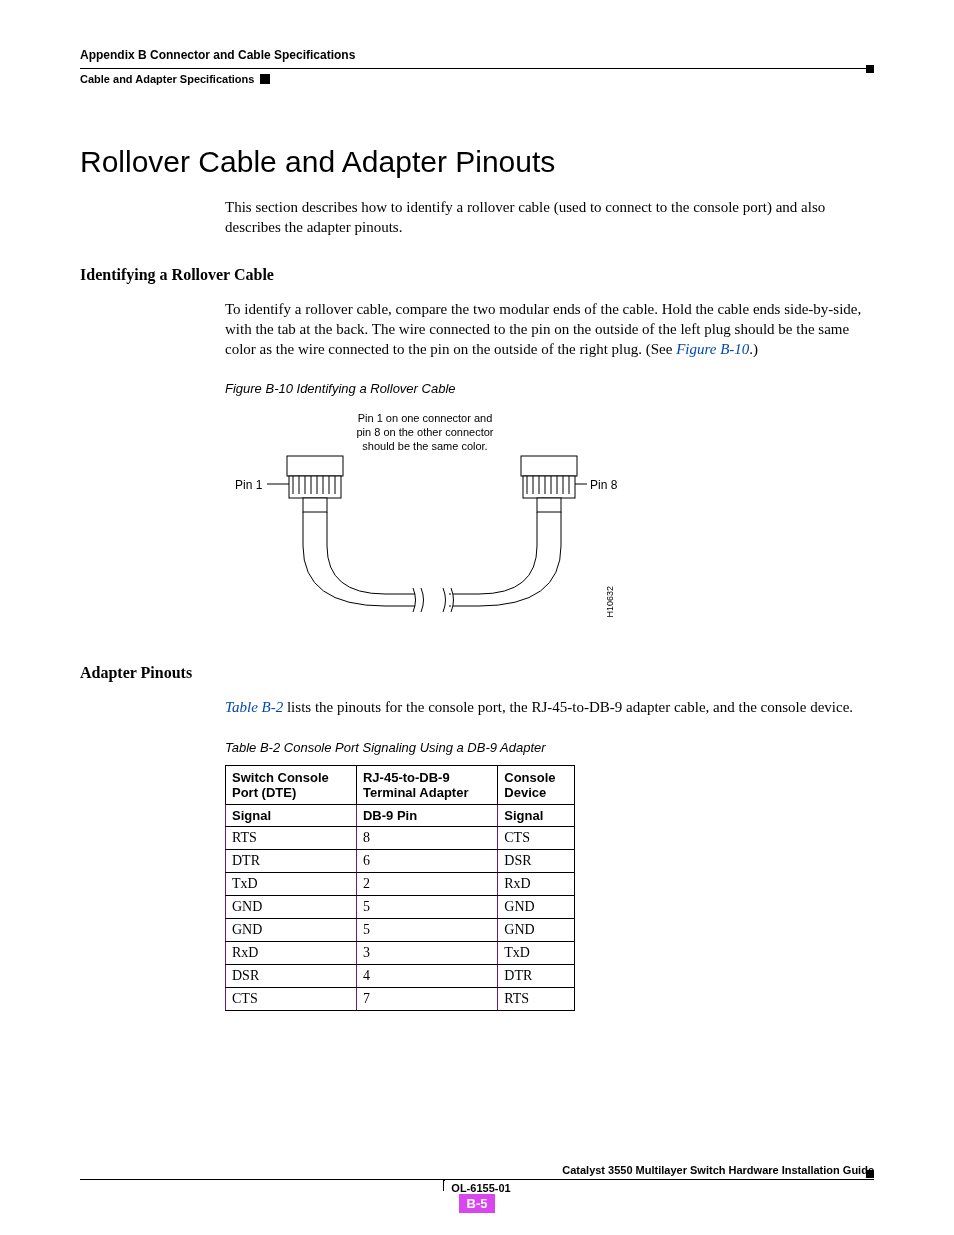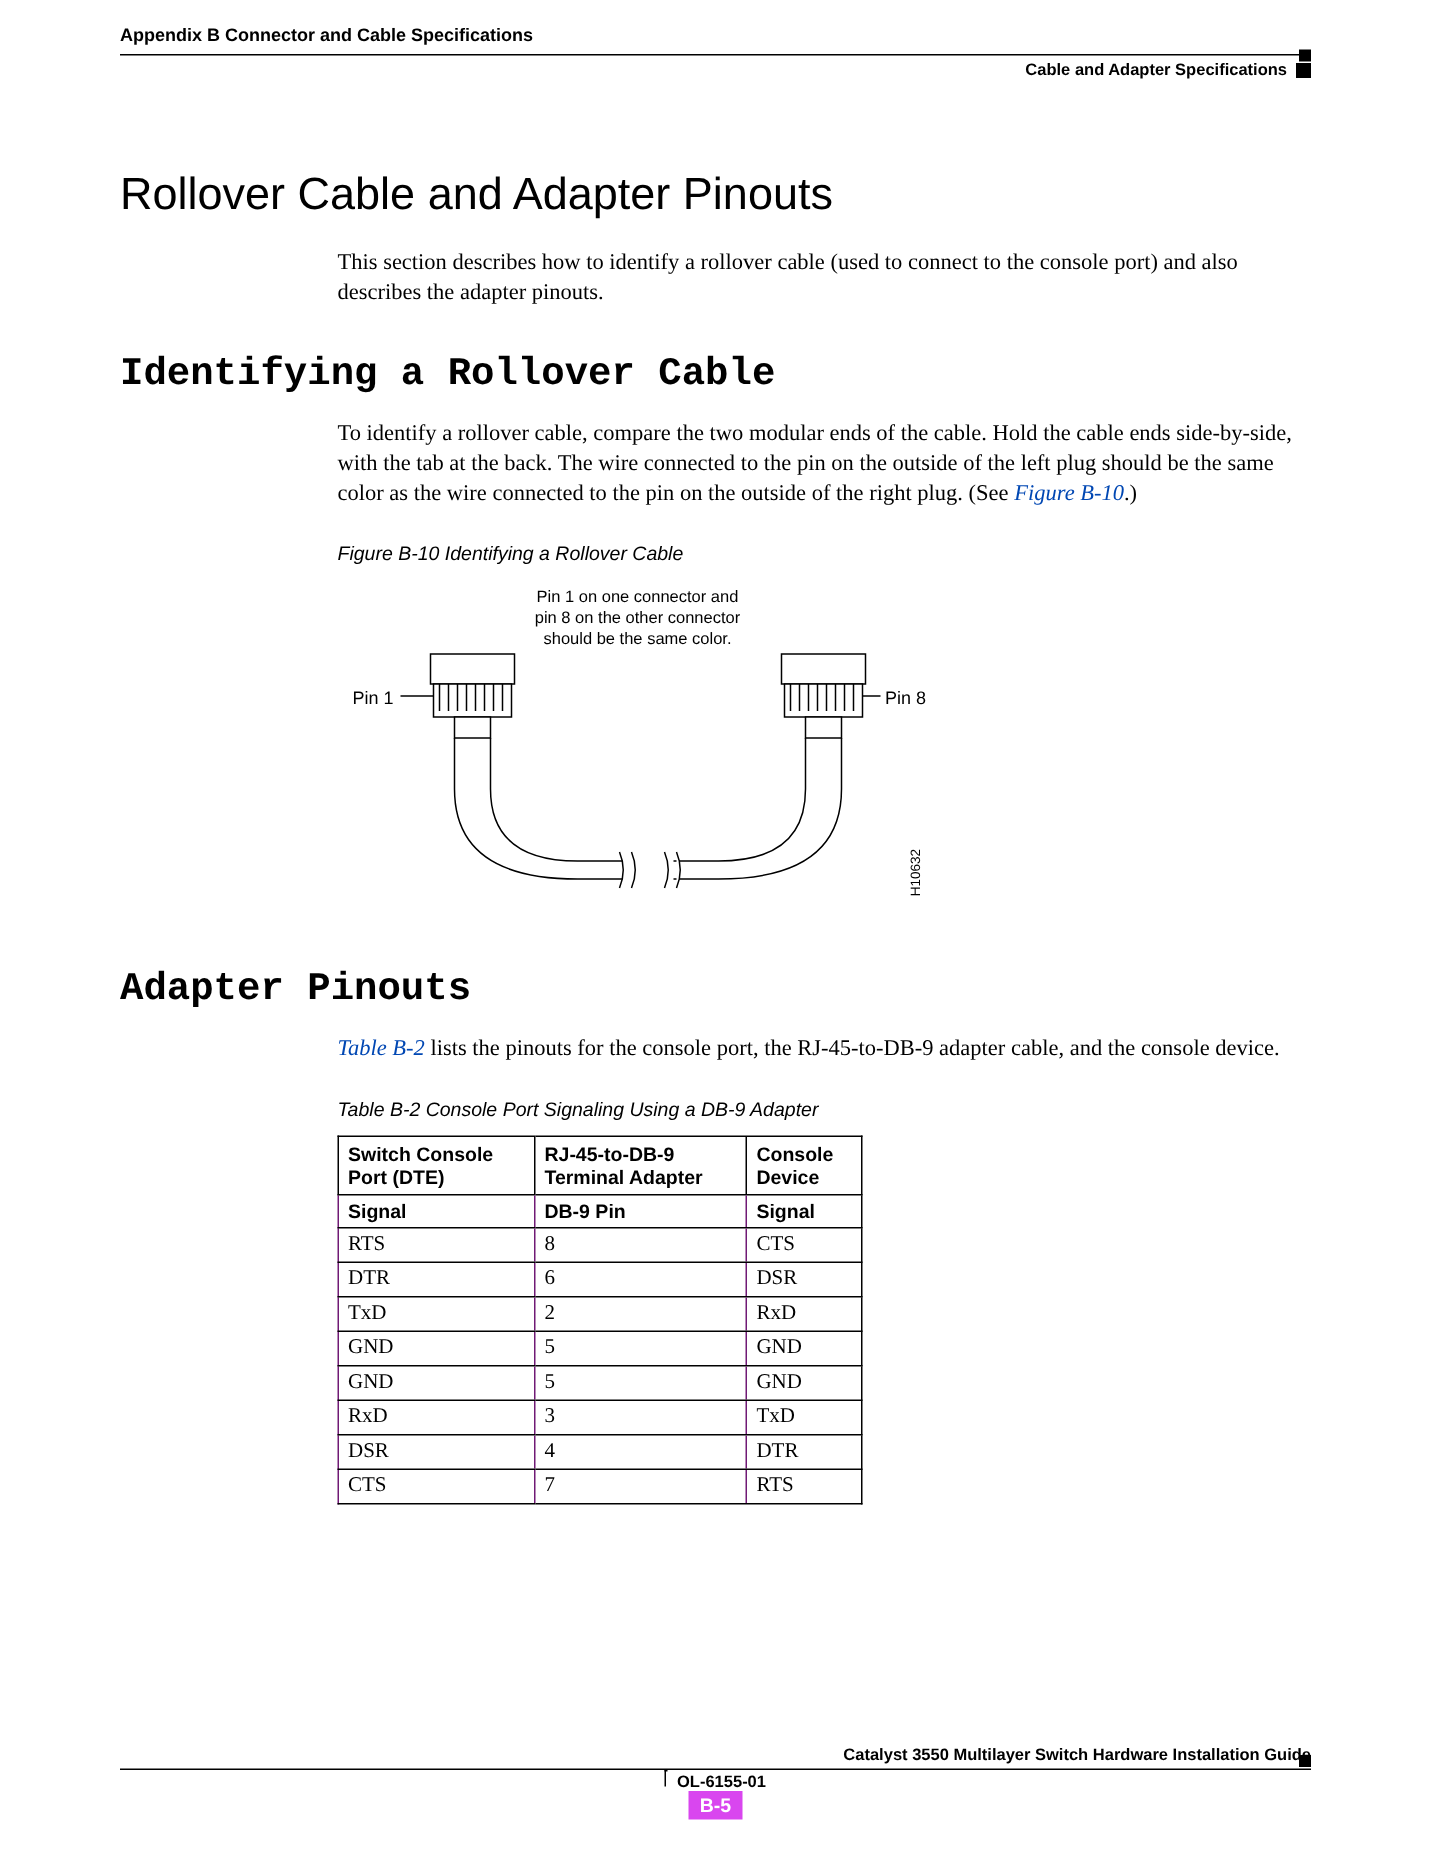--- a/index.html
+++ b/index.html
@@ -5,38 +5,38 @@
   body {
     margin: 0;
     padding: 0;
     font-family: "Times New Roman", Times, serif;
     font-size: 15px;
     color: #000;
     background: #fff;
     width: 954px;
   }
   .page {
-    padding: 16px 80px 30px 80px;
+    padding: 48px 80px 30px 80px;
     position: relative;
     box-sizing: border-box;
     min-height: 1235px;
   }
   .header-bar {
     border-top: 1px solid #000;
     margin-top: 6px;
     position: relative;
   }
   .header-row {
     font-family: Arial, Helvetica, sans-serif;
     font-weight: bold;
     font-size: 12px;
   }
   .header-left { margin-bottom: 3px; }
   .header-right {
-    text-align: right;
+    text-align: left;
     margin-top: 4px;
     font-size: 11px;
   }
   .header-right-inner {
     display: inline-flex;
     align-items: center;
     gap: 6px;
   }
   .end-square {
     width: 10px;
@@ -50,23 +50,23 @@
     font-size: 30px;
     margin: 60px 0 18px 0;
   }
   .body-text {
     margin-left: 145px;
     margin-right: 0;
     line-height: 1.35;
     margin-bottom: 10px;
   }
   h2.subhead {
-    font-family: Liberation Mono, monospace;
-    font-weight: bold;
-    font-size: 26px;
+    font-family: Liberation Serif, serif;
+    font-weight: bold;
+    font-size: 16px;
     margin: 28px 0 12px 0;
   }
   .figure-caption, .table-caption {
     font-family: Arial, Helvetica, sans-serif;
     font-weight: normal;
     font-style: italic;
     font-size: 13px;
     margin-left: 145px;
     margin-top: 22px;
     margin-bottom: 10px;

